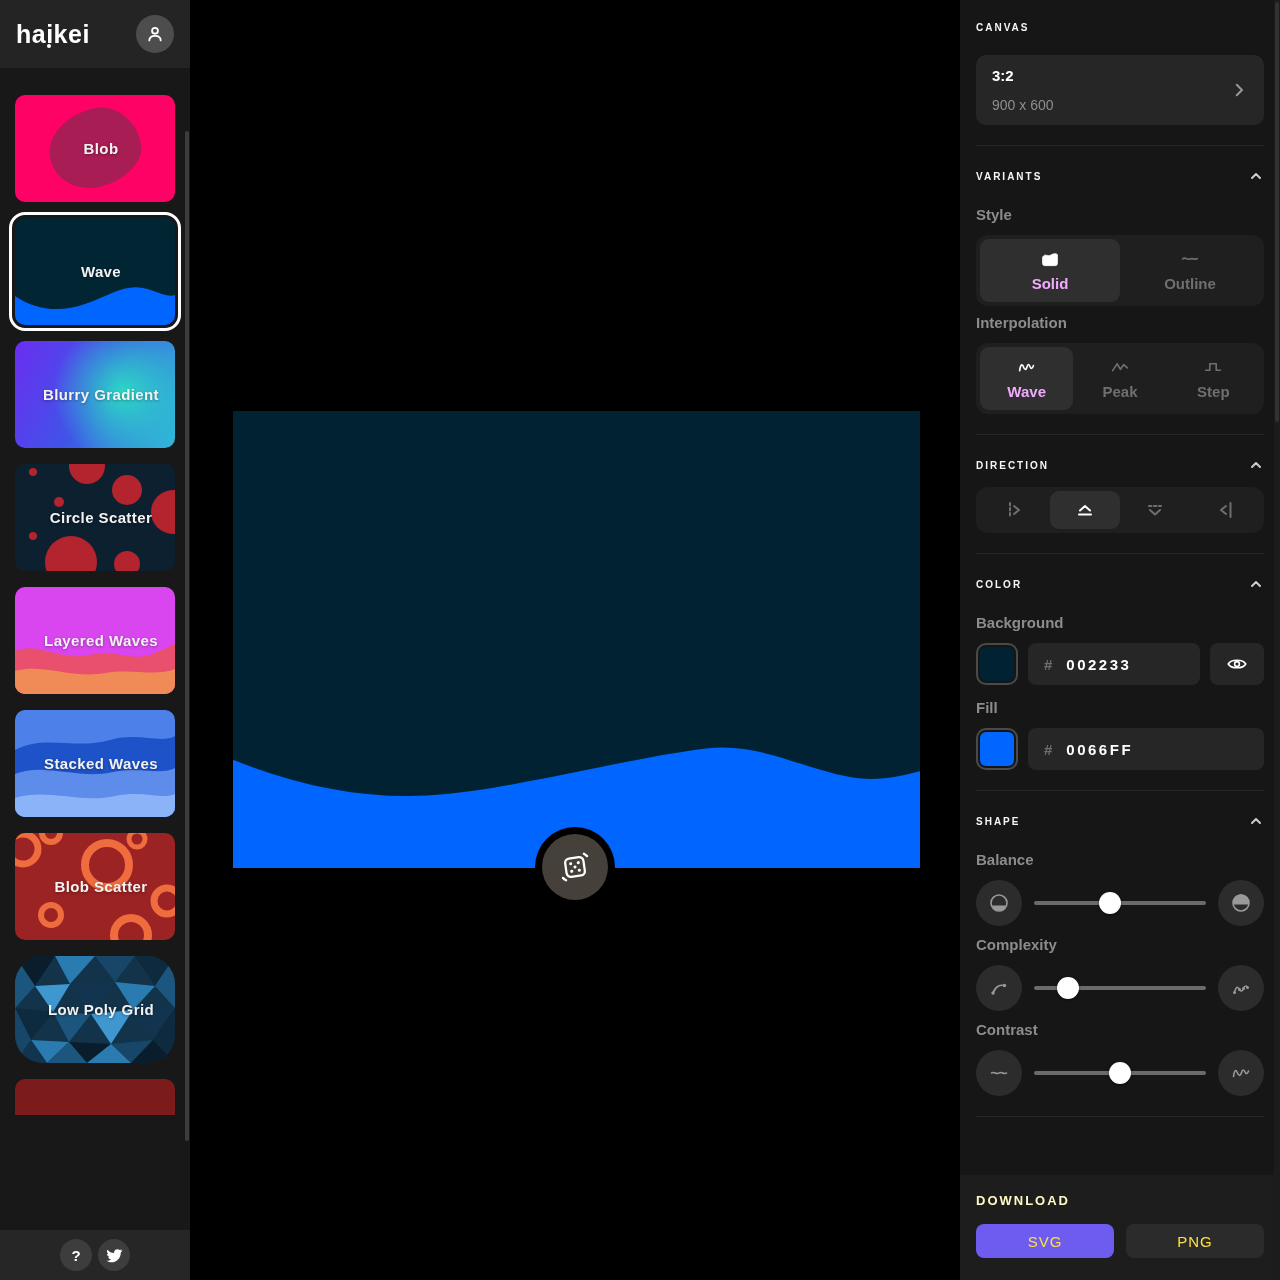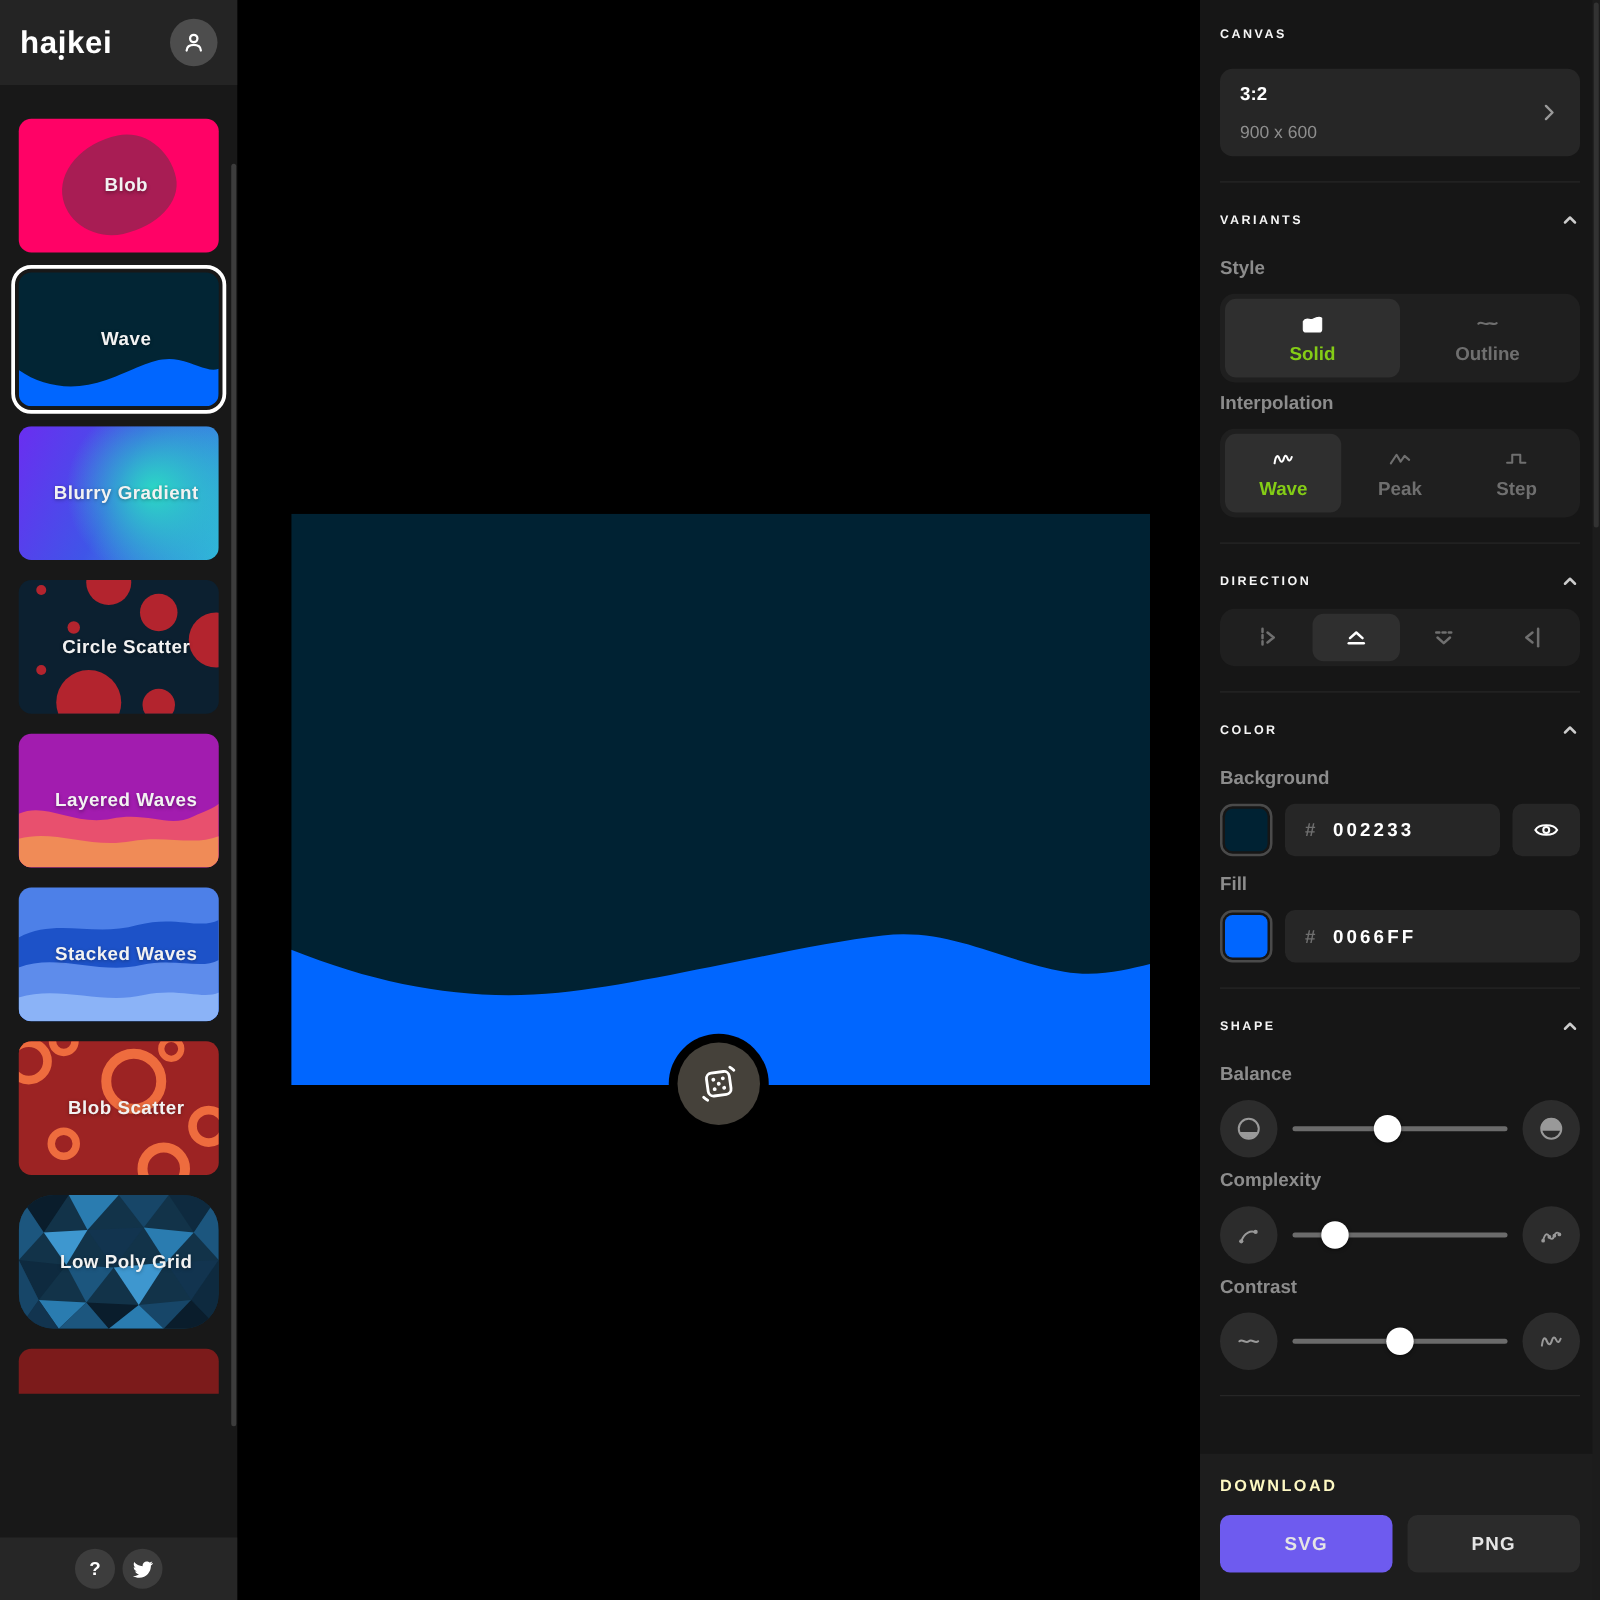--- a/index.html
+++ b/index.html
@@ -19,21 +19,21 @@
   .thumb.selected { outline:3px solid #fff; outline-offset:3px; }
   .tlabel { position:absolute; inset:0; display:flex; align-items:center; justify-content:center; font-size:15px; font-weight:700; letter-spacing:0.4px; color:#f2f2f2; text-shadow:0 1px 3px rgba(0,0,0,0.35); z-index:2;padding-left:12px; }
   .t-blob { background:#ff0266; }
   .t-blob .blobshape { position:absolute; left:34px; top:14px; width:92px; height:78px; background:#a81d54; border-radius:58% 42% 55% 45% / 52% 55% 45% 48%; transform:rotate(-12deg); }
   .t-wave { background:#022534; }
   .t-blurry { background:
       radial-gradient(circle at 68% 48%, #2bd8c5 0%, rgba(43,216,197,0) 58%),
       linear-gradient(115deg, #6a2ef0 0%, #3f55e8 48%, #2fb9d8 100%); }
   .t-circles { background:#0c2030; }
   .t-blobscene { background:#0e2030; }
-  .t-layered { background:#a21caf; }
+  .t-layered { background:#d946ef; }
   .t-stacked { background:#4d80e8; }
   .t-blobscatter { background:#9c2323; }
   .t-lowpoly { background:#123349;border-radius:28px; }
   .t-partial { background:#7c1b1b; height:36px; border-radius:10px 10px 0 0; margin-bottom:0; }
   .sb-scrollthumb { position:absolute; right:1px; top:90px; width:4px; height:1010px; background:#3c3c3c; border-radius:2px; }
   .sb-footer { height:50px; background:#262626; flex:0 0 auto; display:flex; align-items:center; justify-content:center; gap:6px; }
   .roundbtn { width:32px; height:32px; border-radius:50%; background:#3d3d3d; border:none; color:#fff; font-size:15px; font-weight:700; font-family:"Liberation Sans", sans-serif; display:flex; align-items:center; justify-content:center; cursor:pointer; }
 
   
   .stage { flex:1 1 auto; position:relative; background:#000; }
@@ -50,21 +50,21 @@
   .collapse { background:none; border:none; cursor:pointer; display:flex; }
   .divider { height:1px; background:#262626; margin:20px 0 0 0; }
   .sublabel { font-size:15px; font-weight:600; color:#8c8c8c; margin:8px 0 12px 0; }
 
   .canvas-card { margin-top:8px; background:#262626; border-radius:10px; padding:12px 16px; display:flex; align-items:center; justify-content:space-between; cursor:pointer; }
   .cc-ratio { font-size:15px; font-weight:700; color:#fff; }
   .cc-size { font-size:14px; color:#8e8e8e; margin-top:13px; }
 
   .seg { background:#1f1f1f; border-radius:12px; padding:4px; display:flex; }
   .seg button { flex:1; background:none; border:none; border-radius:9px; color:#6f6f6f; font-family:"Liberation Sans", sans-serif; font-size:15px; font-weight:700; display:flex; flex-direction:column; align-items:center; justify-content:center; gap:5px; padding:9px 0 10px 0; cursor:pointer; }
-  .seg button.on { background:#2f2f2f; color:#84cc16; }
+  .seg button.on { background:#2f2f2f; color:#f0abfc; }
   .seg button svg { stroke:#6f6f6f; }
   .seg button.on svg { stroke:#fff; fill-opacity:1; }
   .seg.icons-only button { flex-direction:row; padding:7px 0; }
   .mb18 { margin-bottom:4px; }
 
   .color-row { display:flex; align-items:center; gap:10px; margin-bottom:14px; }
   .swatch { width:42px; height:42px; border-radius:10px; border:2px solid #4a4a4a; padding:2px; background:#161616; cursor:pointer; flex:0 0 auto; }
   .swatch .inner { width:100%; height:100%; border-radius:6px; }
   .hexfield { flex:1; height:42px; background:#262626; border-radius:8px; display:flex; align-items:center; padding:0 16px; gap:14px; cursor:text; }
   .hexhash { color:#6f6f6f; font-weight:700; font-size:15px; }
@@ -73,21 +73,21 @@
 
   .slider-row { display:flex; align-items:center; gap:12px; margin:4px 0 10px 0; }
   .slide-icon { width:46px; height:46px; border-radius:50%; background:#2c2c2c; border:none; display:flex; align-items:center; justify-content:center; cursor:pointer; flex:0 0 auto; }
   .track-wrap { flex:1; position:relative; height:24px; cursor:pointer; }
   .track { position:absolute; left:0; right:0; top:10px; height:4px; background:#6b6b6b; border-radius:2px; }
   .sthumb { position:absolute; top:1px; width:22px; height:22px; border-radius:50%; background:#fff; transform:translateX(-50%); box-shadow:0 1px 3px rgba(0,0,0,0.5); }
 
   .panel-footer { flex:0 0 auto; background:#1d1d1d; padding:18px 16px 22px 16px; }
   .dl-title { font-size:13px; font-weight:700; letter-spacing:2px; color:#fef9c3; margin-bottom:16px; }
   .dl-buttons { display:flex; gap:12px; }
-  .dl-buttons button { flex:1; height:46px; border:none; border-radius:8px; font-family:"Liberation Sans", sans-serif; font-size:15px; font-weight:700; color:#e5e5e5; letter-spacing:1px; cursor:pointer; }
+  .dl-buttons button { flex:1; height:34px; border:none; border-radius:8px; font-family:"Liberation Sans", sans-serif; font-size:15px; font-weight:400; color:#fde047; letter-spacing:1px; cursor:pointer; }
   .btn-svg { background:#6e5bef; }
   .btn-png { background:#2b2b2b; }
   .panel-scrolltrack { position:absolute; right:0; top:0; width:6px; height:100%; background:#1c1c1c; }
   .panel-scrolltrack .pthumb { position:absolute; top:2px; right:1px; width:4px; height:420px; background:#323232; border-radius:2px; }
 </style>
 </head>
 <body>
 
 <div class="app">
 

